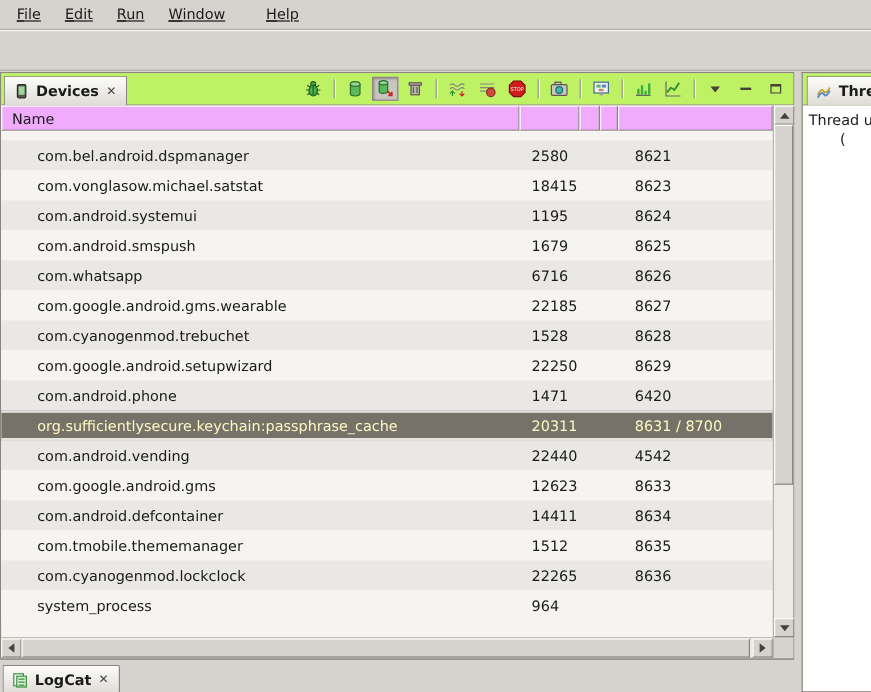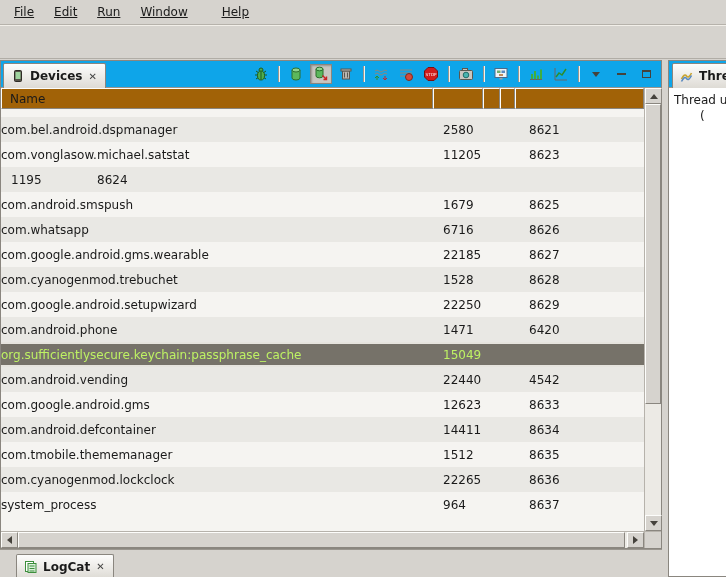--- a/index.html
+++ b/index.html
@@ -70,21 +70,21 @@
     border: 1px solid #8a867f;
     display: flex;
     flex-direction: column;
     background: #d6d3ce;
     min-height: 0;
   }
   .tabbar {
     height: 27px;
     display: flex;
     align-items: flex-end;
-    background: #0ea5e9;
+    background: #bef264;
     border-bottom: 1px solid #9a968f;
     padding-left: 2px;
     flex: none;
   }
   .tab {
     height: 25px;
     display: flex;
     align-items: center;
     gap: 5px;
     padding: 0 7px;
@@ -137,21 +137,21 @@
     border-top: 5px solid #45423c;
   }
   .glyph-min { width: 9px; height: 2px; background: #45423c; }
   .glyph-max { width: 9px; height: 8px; border: 1px solid #45423c; border-top-width: 2px; }
 
   
   .table-wrap { flex: 1; display: flex; min-height: 0; }
   .table-area { flex: 1; display: flex; flex-direction: column; min-width: 0; }
   .table-header { height: 21px; display: flex; flex: none; }
   .hcell {
-    background: #a16207;
+    background: #f0abfc;
     border-top: 1px solid #fdfdfb;
     border-left: 1px solid #fdfdfb;
     border-right: 1px solid #8a867f;
     border-bottom: 1px solid #8a867f;
     display: flex; align-items: center;
     padding-left: 8px;
     overflow: hidden;
   }
   .h-name { width: 432px; }
   .h-pid  { width: 50px; }
@@ -159,26 +159,26 @@
   .h-g2   { width: 15px; }
   .h-port { flex: 1; }
 
   .rows-viewport { flex: 1; background: #f5f4f1; overflow: hidden; }
   .row-strip-top { height: 8px; background: #f5f4f1; }
   .trow { height: 25px; display: flex; align-items: center; }
   .trow:nth-child(odd)  { background: #e9e8e4; }
   .trow:nth-child(even) { background: #f5f4f1; }
   .trow.selected {
     background: #767269;
-    color: #bef264;
+    color: #fef9c3;
     border-top: 2px solid #e6e4de;
     border-bottom: 2px solid #e6e4de;
   }
   .cell { overflow: hidden; white-space: nowrap; }
-  .c-name { width: 432px; }
+  .c-name { width: 432px; padding-left: 30px; }
   .c-pid  { width: 50px; padding-left: 10px; }
   .c-g1   { width: 17px; }
   .c-g2   { width: 15px; }
   .c-port { flex: 1; padding-left: 14px; }
 
   
   .vscroll {
     width: 17px;
     background: #eceae5;
     border-left: 1px solid #b6b2ab;
@@ -225,21 +225,21 @@
   }
   .scroll-corner { width: 17px; background: #d6d3ce; border-left: 1px solid #b6b2ab; }
 
   
   .bottombar {
     height: 28px;
     background: #d6d3ce;
     border-top: 1px solid #9a968f;
     display: flex;
     align-items: flex-end;
-    padding-left: 16px;
+    padding-left: 2px;
     flex: none;
   }
   .bottombar .tab { height: 24px; }
 
   
   .right-col .tabbar { padding-left: 3px; }
   .threads-content {
     flex: 1;
     background: #ffffff;
     padding: 4px 5px;
@@ -399,26 +399,27 @@
             <div>
                 <div class="trow">
                   <div class="cell c-name">com.bel.android.dspmanager</div>
                   <div class="cell c-pid">2580</div>
                   <div class="cell c-g1"></div>
                   <div class="cell c-g2"></div>
                   <div class="cell c-port">8621</div>
                 </div>
                 <div class="trow">
                   <div class="cell c-name">com.vonglasow.michael.satstat</div>
-                  <div class="cell c-pid">11205</div>
+                  <div class="cell c-pid">18415</div>
                   <div class="cell c-g1"></div>
                   <div class="cell c-g2"></div>
                   <div class="cell c-port">8623</div>
                 </div>
                 <div class="trow">
+                  <div class="cell c-name">com.android.systemui</div>
                   <div class="cell c-pid">1195</div>
                   <div class="cell c-g1"></div>
                   <div class="cell c-g2"></div>
                   <div class="cell c-port">8624</div>
                 </div>
                 <div class="trow">
                   <div class="cell c-name">com.android.smspush</div>
                   <div class="cell c-pid">1679</div>
                   <div class="cell c-g1"></div>
                   <div class="cell c-g2"></div>
@@ -454,23 +455,24 @@
                 </div>
                 <div class="trow">
                   <div class="cell c-name">com.android.phone</div>
                   <div class="cell c-pid">1471</div>
                   <div class="cell c-g1"></div>
                   <div class="cell c-g2"></div>
                   <div class="cell c-port">6420</div>
                 </div>
                 <div class="trow selected">
                   <div class="cell c-name">org.sufficientlysecure.keychain:passphrase_cache</div>
-                  <div class="cell c-pid">15049</div>
-                  <div class="cell c-g1"></div>
-                  <div class="cell c-g2"></div>
+                  <div class="cell c-pid">20311</div>
+                  <div class="cell c-g1"></div>
+                  <div class="cell c-g2"></div>
+                  <div class="cell c-port">8631 / 8700</div>
                 </div>
                 <div class="trow">
                   <div class="cell c-name">com.android.vending</div>
                   <div class="cell c-pid">22440</div>
                   <div class="cell c-g1"></div>
                   <div class="cell c-g2"></div>
                   <div class="cell c-port">4542</div>
                 </div>
                 <div class="trow">
                   <div class="cell c-name">com.google.android.gms</div>
@@ -498,21 +500,20 @@
                   <div class="cell c-pid">22265</div>
                   <div class="cell c-g1"></div>
                   <div class="cell c-g2"></div>
                   <div class="cell c-port">8636</div>
                 </div>
                 <div class="trow">
                   <div class="cell c-name">system_process</div>
                   <div class="cell c-pid">964</div>
                   <div class="cell c-g1"></div>
                   <div class="cell c-g2"></div>
-                  <div class="cell c-port">8637</div>
                 </div>
               </div>
           </div>
         </div>
 
         <div class="vscroll">
           <div class="sbtn">
               <span class="arr-up"></span>
             </div>
           <div class="vtrack">

